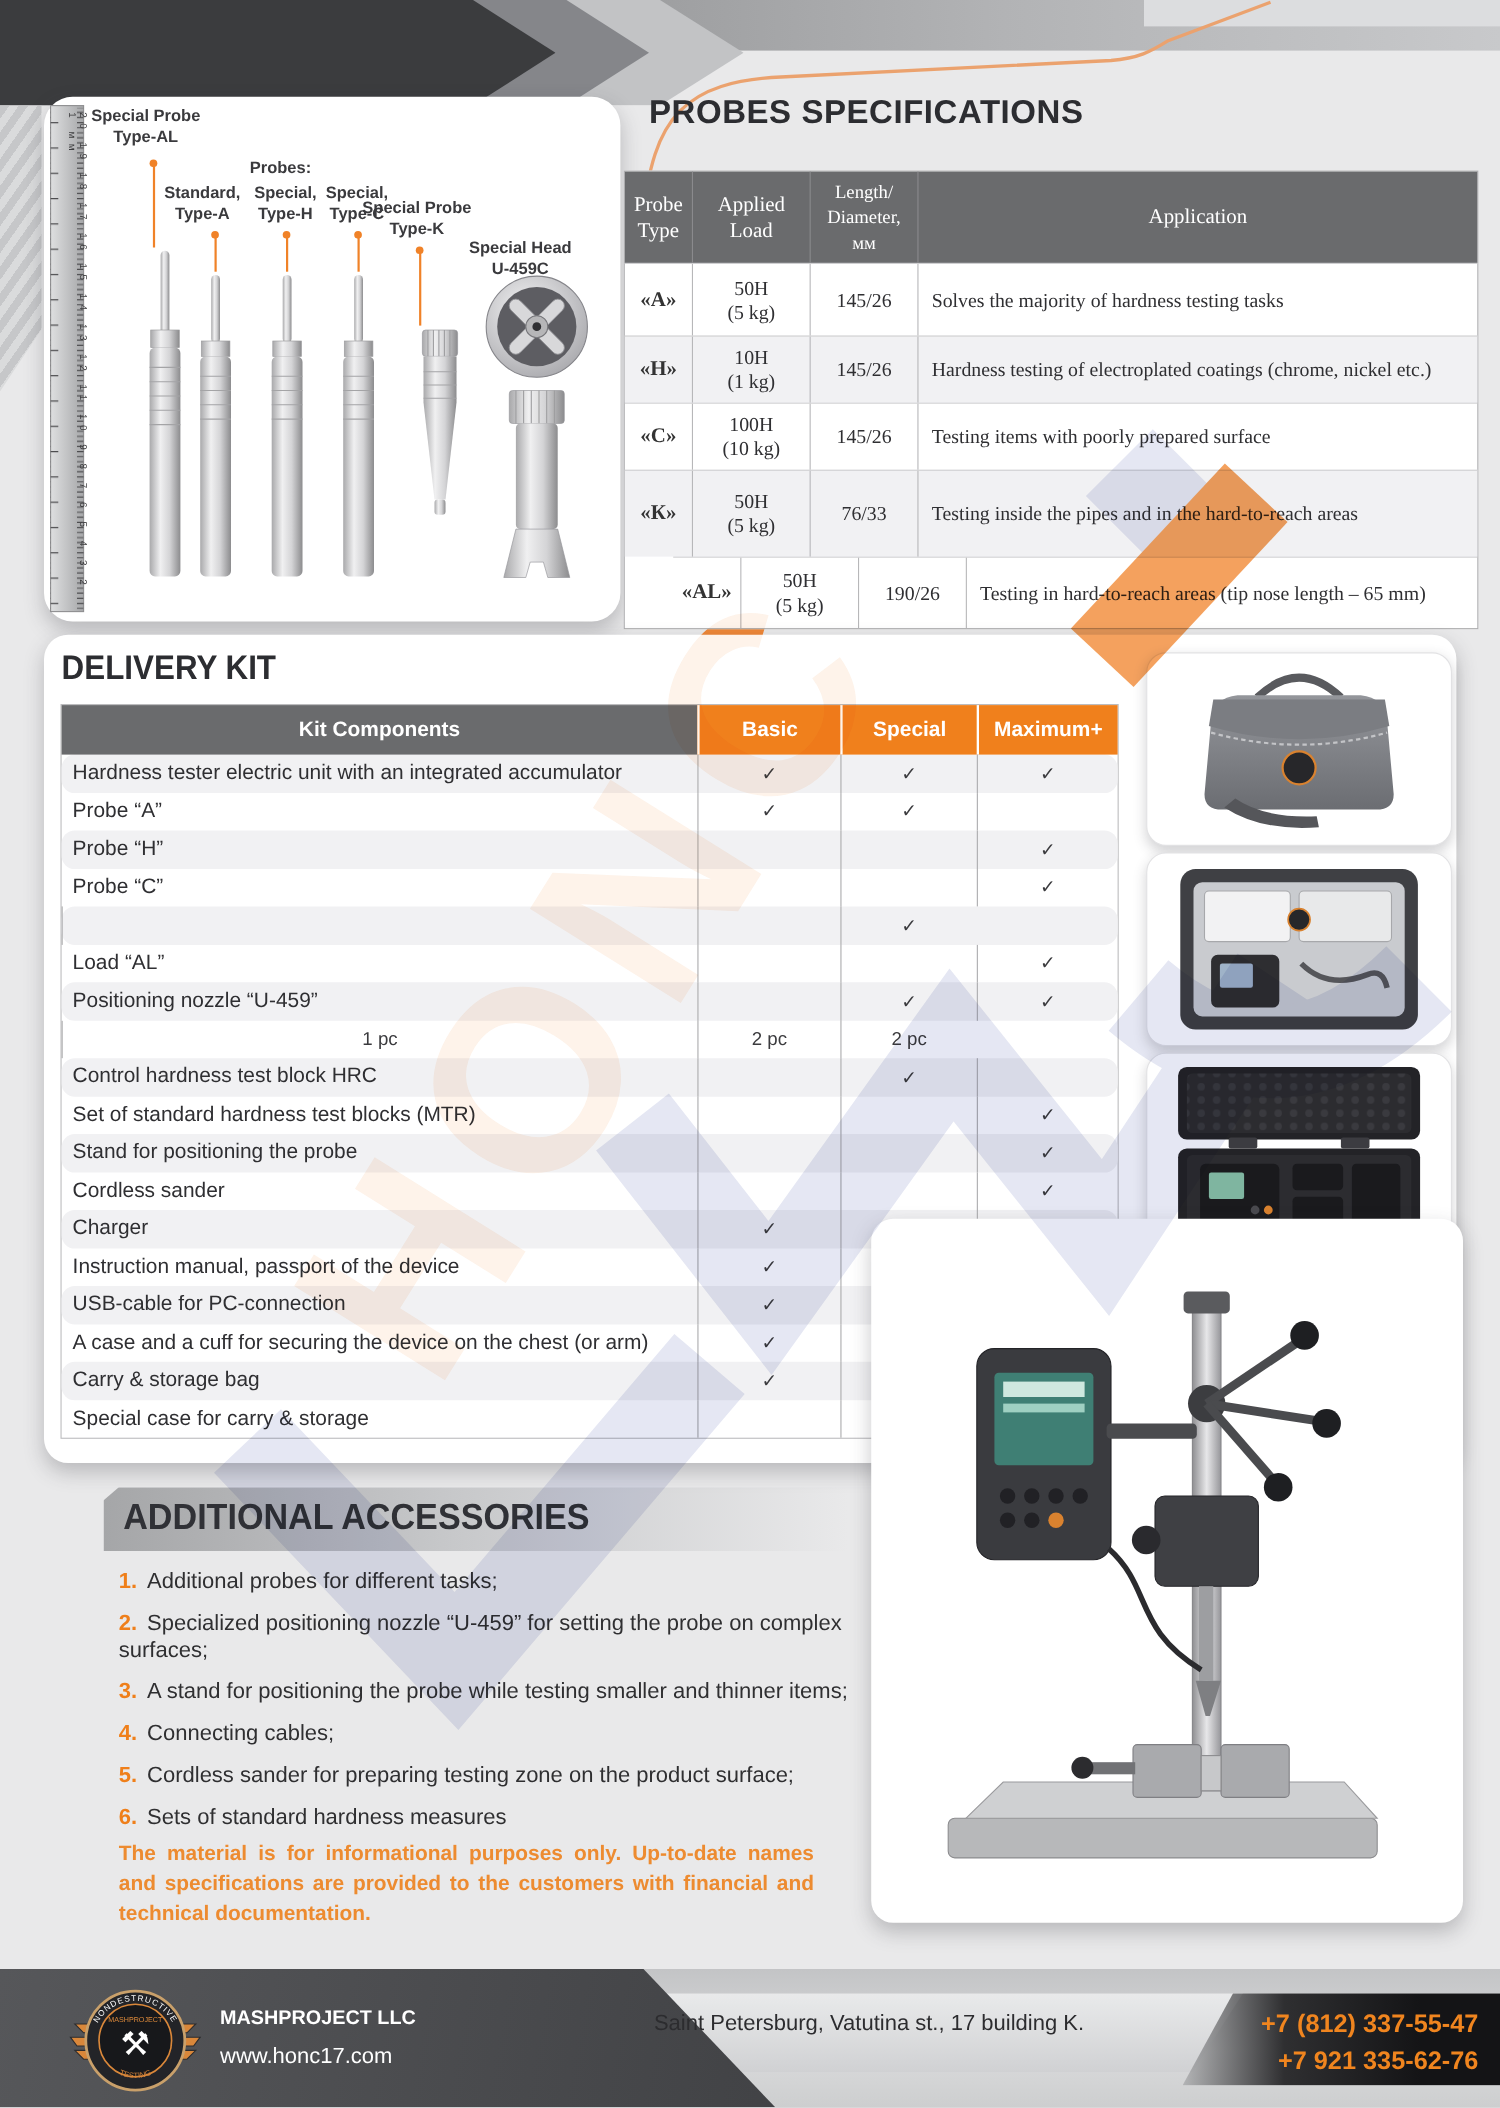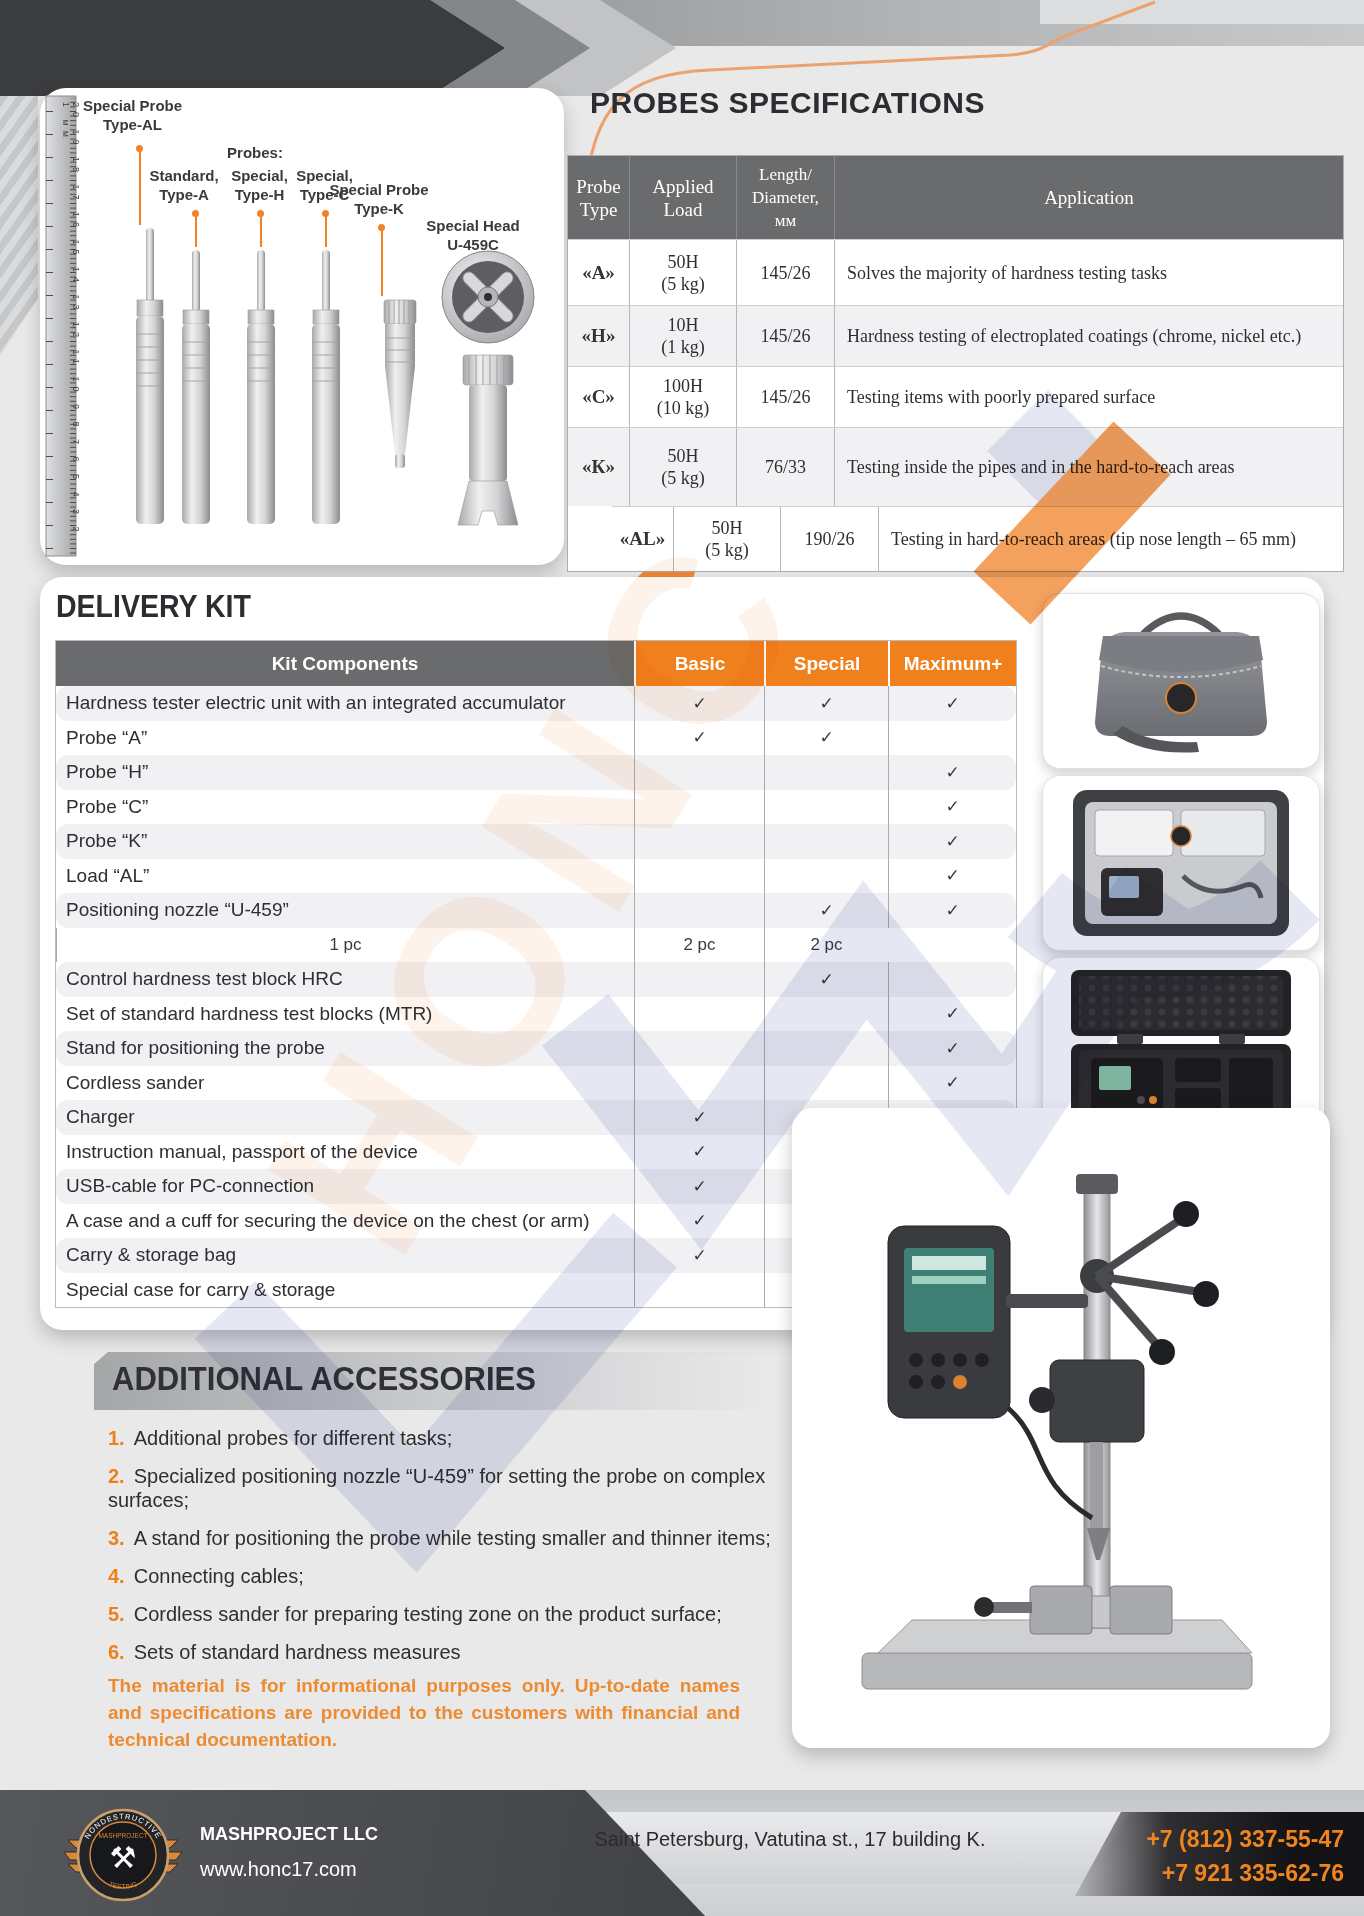--- a/index.html
+++ b/index.html
@@ -293,21 +293,20 @@
           <div class="dk-c"></div>
           <div class="dk-c">✓</div>
         </div>
       <div class="dk-row">
           <div class="dk-c lbl">Probe “C”</div>
           <div class="dk-c"></div>
           <div class="dk-c"></div>
           <div class="dk-c">✓</div>
         </div>
       <div class="dk-row alt">
-          <div class="dk-c lbl">Probe “K”</div>
           <div class="dk-c"></div>
           <div class="dk-c"></div>
           <div class="dk-c">✓</div>
         </div>
       <div class="dk-row">
           <div class="dk-c lbl">Load “AL”</div>
           <div class="dk-c"></div>
           <div class="dk-c"></div>
           <div class="dk-c">✓</div>
         </div>

